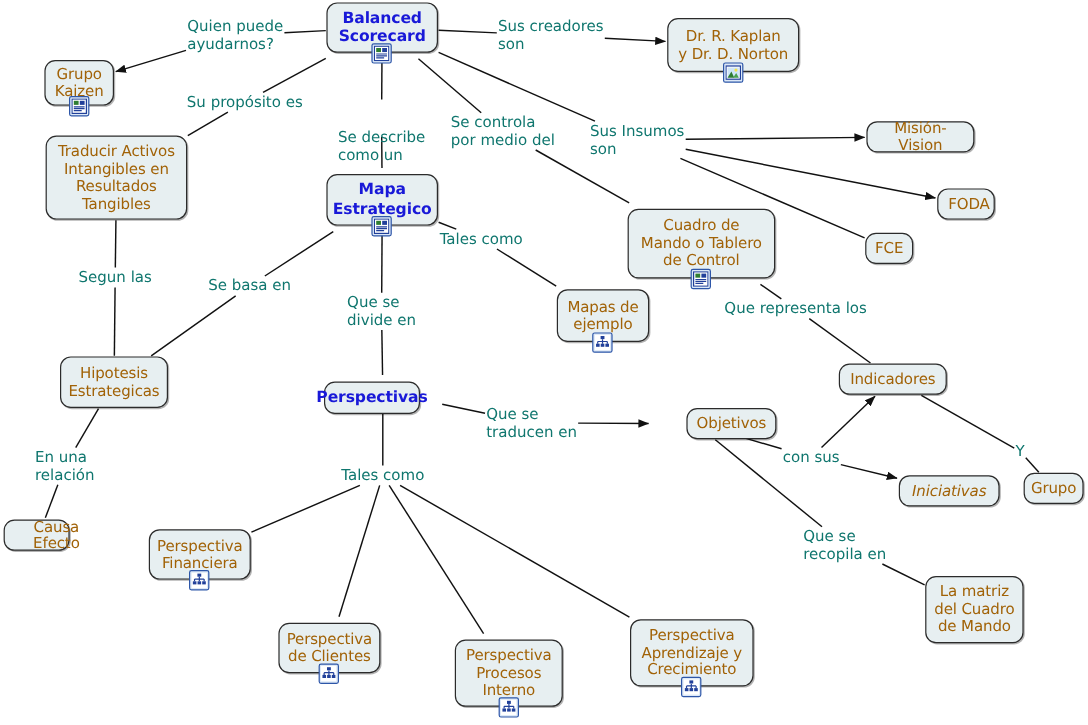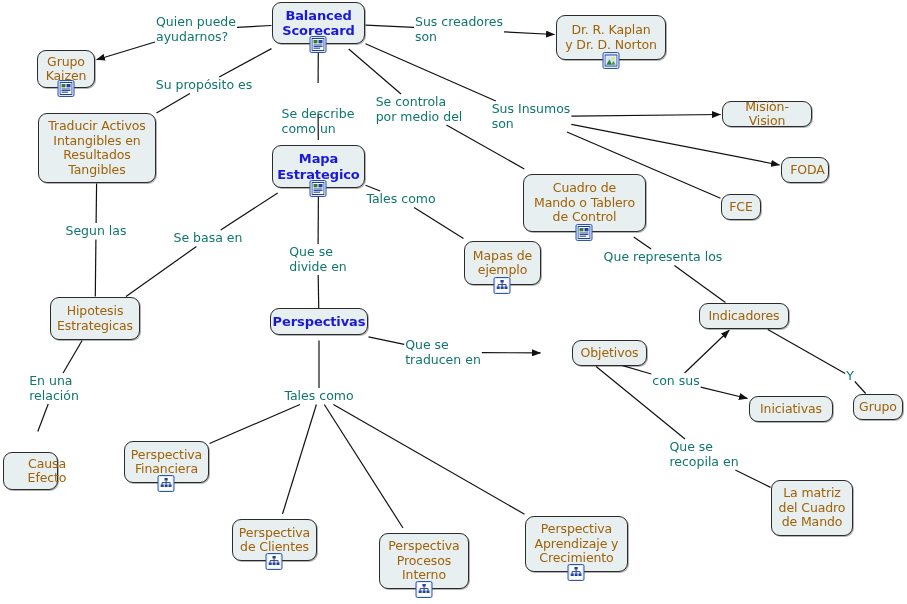--- a/index.html
+++ b/index.html
@@ -181,26 +181,26 @@
           <rect x="0" y="0" width="13" height="13" fill="#ffffff"></rect>
           <rect x="5" y="1" width="3.2" height="2.6" fill="#21409a"></rect>
           <path d="M6.6 3.7 L6.6 5.6 M2.6 5.6 L10.6 5.6 M2.6 5.6 L2.6 7.4 M6.6 5.6 L6.6 7.4 M10.6 5.6 L10.6 7.4" stroke="#21409a" stroke-width="1" fill="none"></path>
           <rect x="1.2" y="7.4" width="3" height="2.6" fill="#21409a"></rect>
           <rect x="5.1" y="7.4" width="3" height="2.6" fill="#21409a"></rect>
           <rect x="9" y="7.4" width="3" height="2.6" fill="#21409a"></rect>
         </svg>
       </span>
       <div class="node" style="left: 50px; top: 297px; width: 90px; height: 43px;">Hipotesis
 Estrategicas</div>
-      <div class="node key" style="left: 270px; top: 308px; width: 98px; height: 27px;">Perspectivas</div>
+      <div class="node key" style="left: 270px; top: 318px; width: 80px; height: 27px;">Perspectivas</div>
       <div class="node" style="left: 699px; top: 303px; width: 90px; height: 26px;">Indicadores</div>
       <div class="node" style="left: 572px; top: 340px; width: 75px; height: 26px;">Objetivos</div>
-      <div class="node" style="left: 749px; top: 396px; width: 84px; height: 26px;">Iniciativas</div>
+      <div class="node" style="left: 749px; top: 396px; width: 84px; height: 26px; font-style: italic;">Iniciativas</div>
       <div class="node" style="left: 853px; top: 394px; width: 50px; height: 26px;">Grupo</div>
-      <div class="node" style="left: 3px; top: 452px; width: 55px; height: 38px; padding-left: 38px;">Causa
+      <div class="node" style="left: 3px; top: 433px; width: 55px; height: 26px; padding-left: 38px;">Causa
 Efecto</div>
       <div class="node" style="left: 124px; top: 441px; width: 85px; height: 42px;">Perspectiva
 Financiera</div>
       <span class="res" style="left: 166px; top: 475px;">
         <svg viewBox="0 0 13 13">
           <rect x="0" y="0" width="13" height="13" fill="#ffffff"></rect>
           <rect x="5" y="1" width="3.2" height="2.6" fill="#21409a"></rect>
           <path d="M6.6 3.7 L6.6 5.6 M2.6 5.6 L10.6 5.6 M2.6 5.6 L2.6 7.4 M6.6 5.6 L6.6 7.4 M10.6 5.6 L10.6 7.4" stroke="#21409a" stroke-width="1" fill="none"></path>
           <rect x="1.2" y="7.4" width="3" height="2.6" fill="#21409a"></rect>
           <rect x="5.1" y="7.4" width="3" height="2.6" fill="#21409a"></rect>

